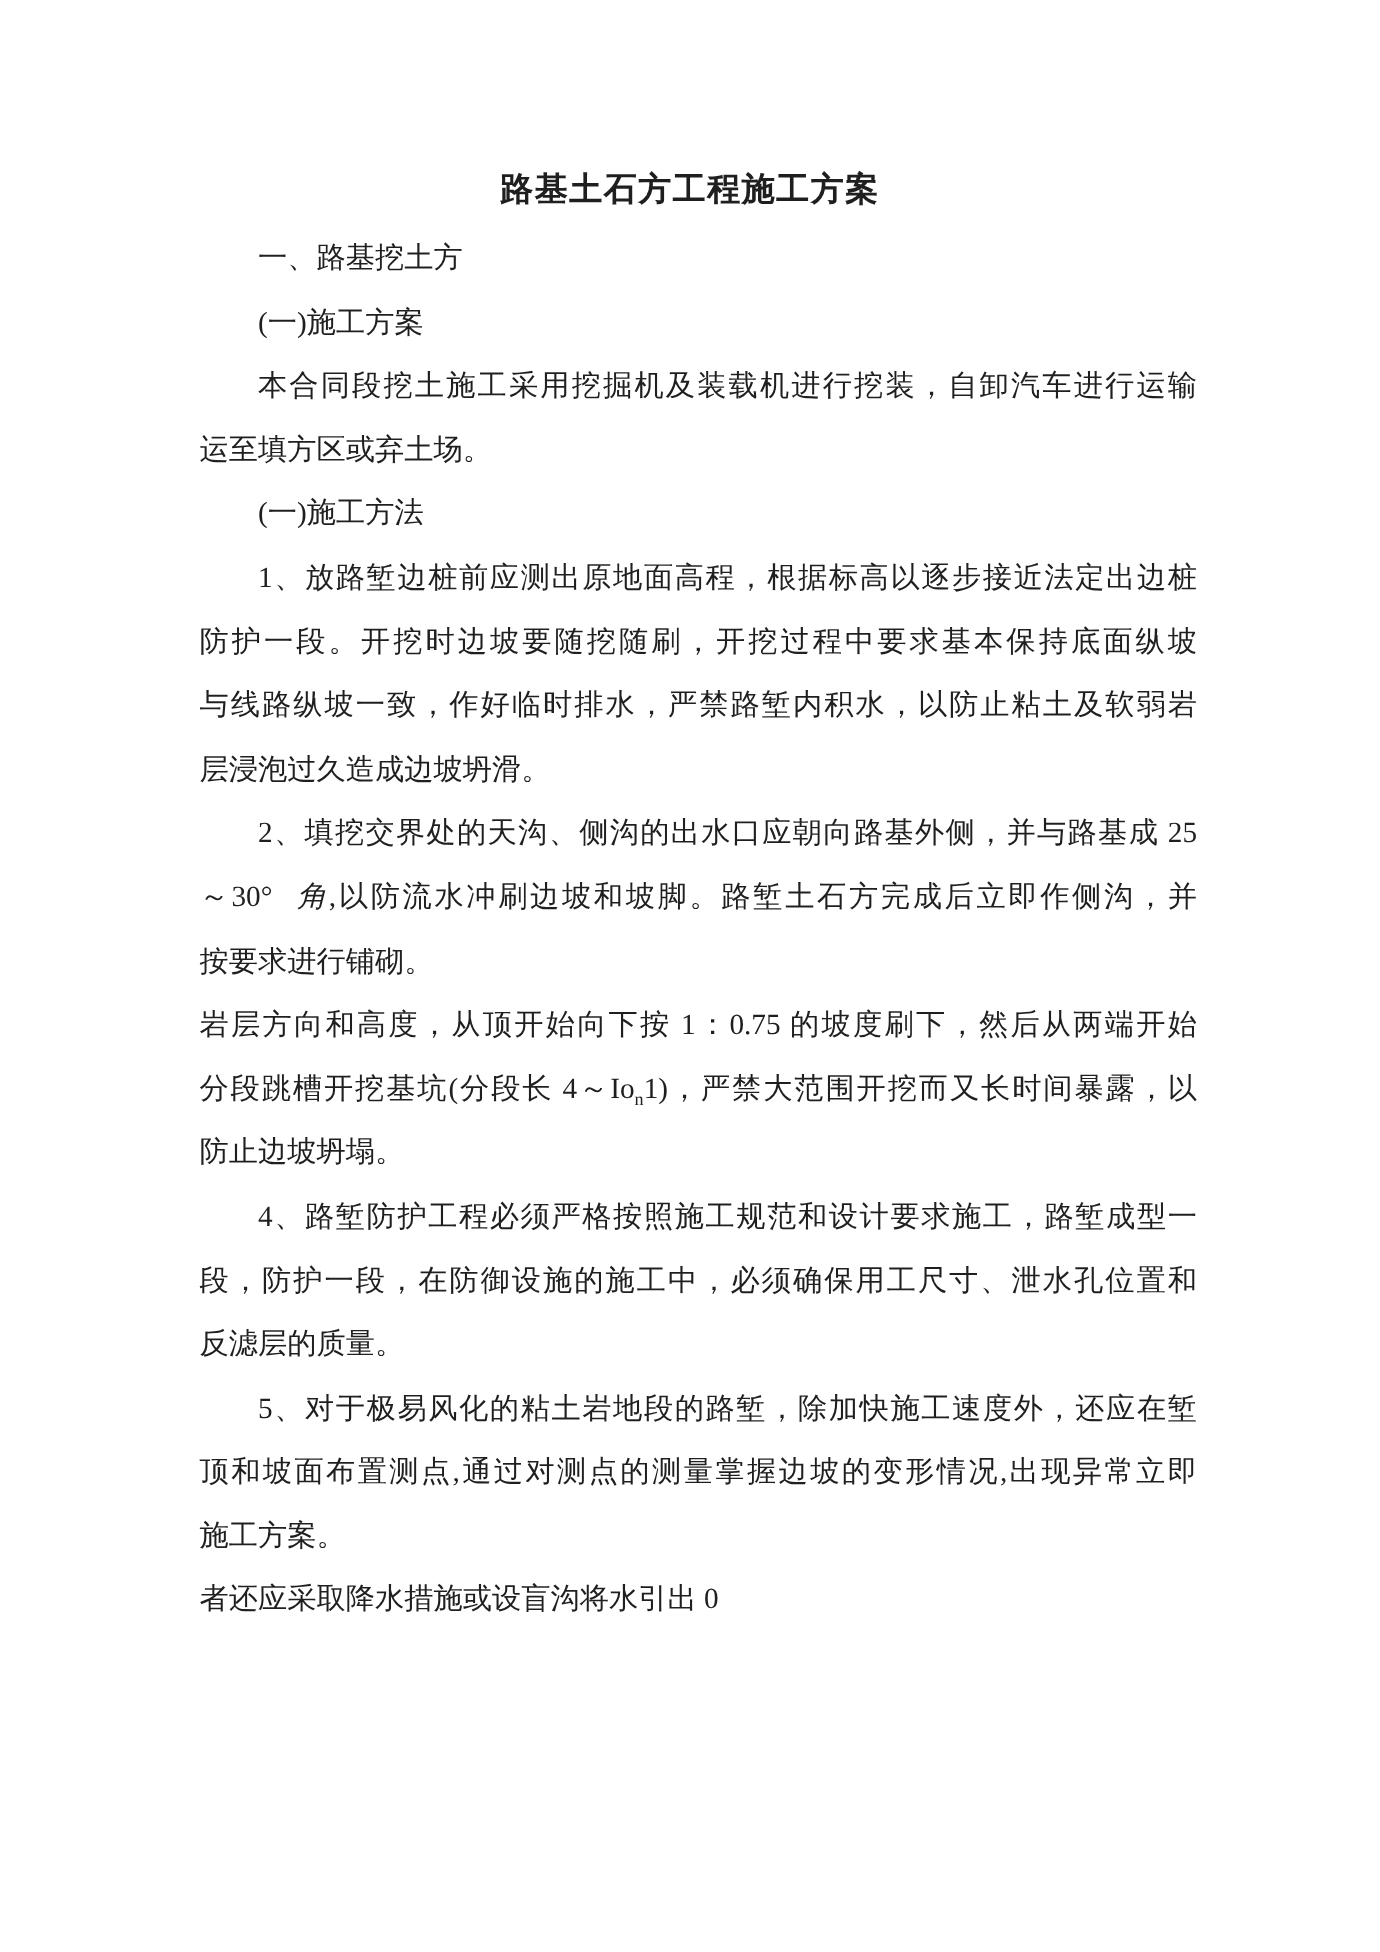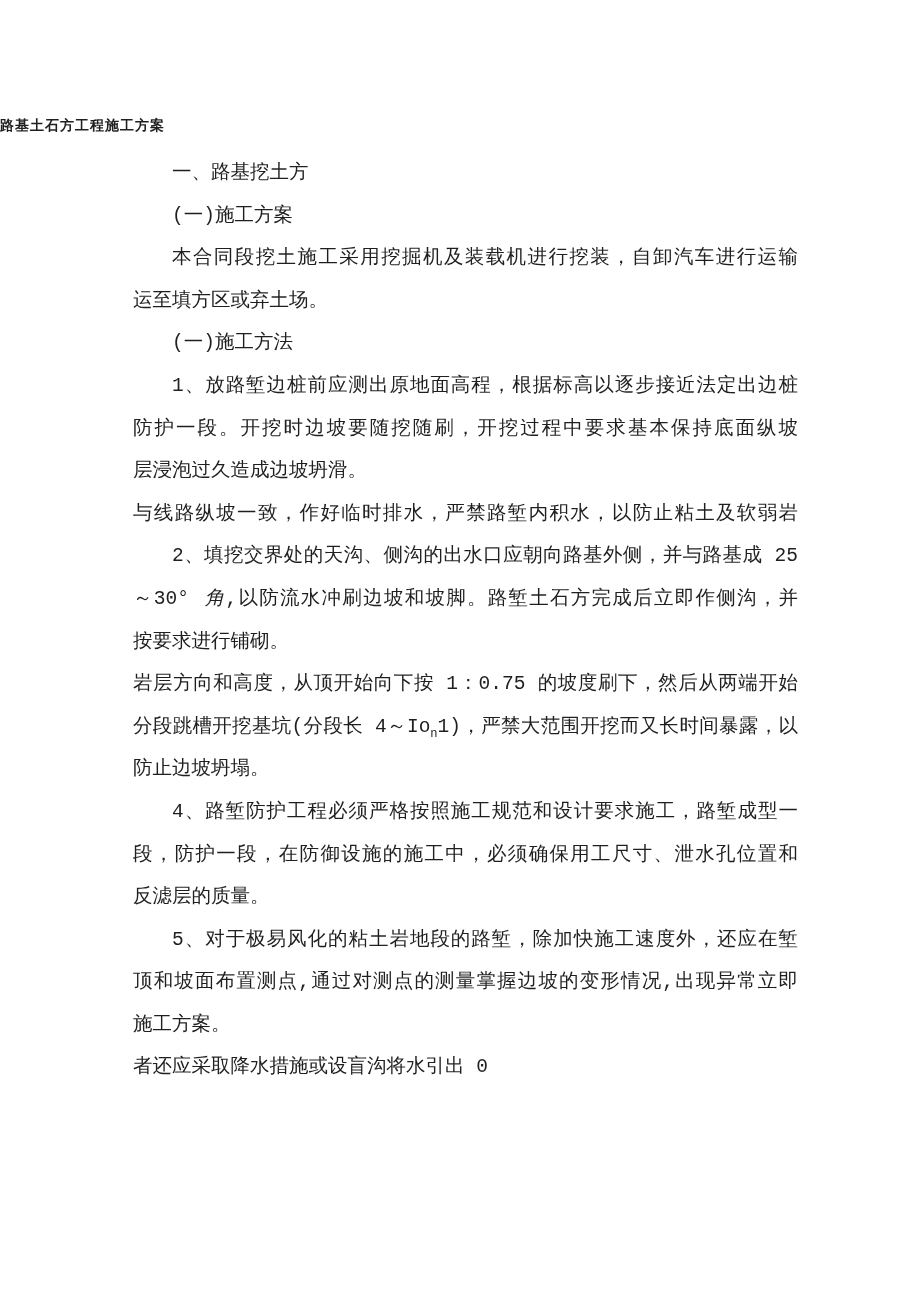--- a/index.html
+++ b/index.html
@@ -15,33 +15,33 @@
     overflow: hidden;
   }
   .page {
     width: 920px;
     height: 1301px;
     background: #ffffff;
     position: relative;
   }
   .doc-title {
     margin: 109px 0 0 0;
-    font-size: 14px;
+    font-size: 22px;
     line-height: 34px;
     font-weight: bold;
+    text-align: center;
     letter-spacing: 1px;
   }
   .doc-body {
     margin: 9px 122px 0 133px;
     font-size: 19.5px;
     line-height: 42.6px;
   }
   .ln {
     text-align: left;
-    font-family: Liberation Mono, monospace;
   }
   .ind {
     text-indent: 2em;
   }
   .fill {
     text-align: justify;
     text-align-last: justify;
   }
   .spread {
     letter-spacing: 2px;
@@ -68,22 +68,22 @@
 
     <div class="ln ind">(一)施工方案</div>
 
     <div class="ln ind fill">本合同段挖土施工采用挖掘机及装载机进行挖装，自卸汽车进行运输</div>
     <div class="ln">运至填方区或弃土场。</div>
 
     <div class="ln ind">(一)施工方法</div>
 
     <div class="ln ind fill">1、放路堑边桩前应测出原地面高程，根据标高以逐步接近法定出边桩</div>
     <div class="ln fill">防护一段。开挖时边坡要随挖随刷，开挖过程中要求基本保持底面纵坡</div>
+    <div class="ln fill">与线路纵坡一致，作好临时排水，严禁路堑内积水，以防止粘土及软弱岩</div>
     <div class="ln">层浸泡过久造成边坡坍滑。</div>
-    <div class="ln fill">与线路纵坡一致，作好临时排水，严禁路堑内积水，以防止粘土及软弱岩</div>
 
     <div class="ln ind fill">2、填挖交界处的天沟、侧沟的出水口应朝向路基外侧，并与路基成 25</div>
     <div class="ln fill">
       <span>～30°</span><span class="angle-char">角</span><span>,以防流水冲刷边坡和坡脚。路堑土石方完成后立即作侧沟，并</span>
     </div>
     <div class="ln">按要求进行铺砌。</div>
 
     <div class="ln fill">岩层方向和高度，从顶开始向下按 1：0.75 的坡度刷下，然后从两端开始</div>
     <div class="ln fill">
       <span>分段跳槽开挖基坑(分段长 4～Io</span><sub class="small-sub">n</sub><span>1)，严禁大范围开挖而又长时间暴露，以</span>

